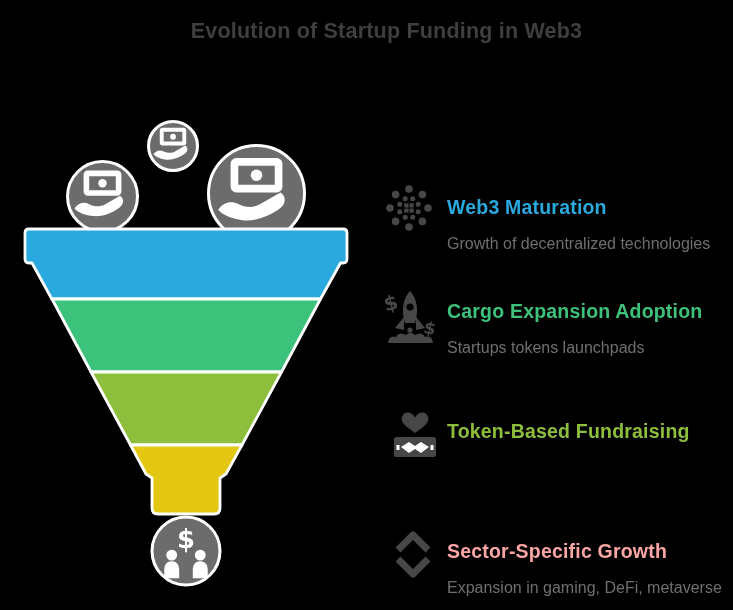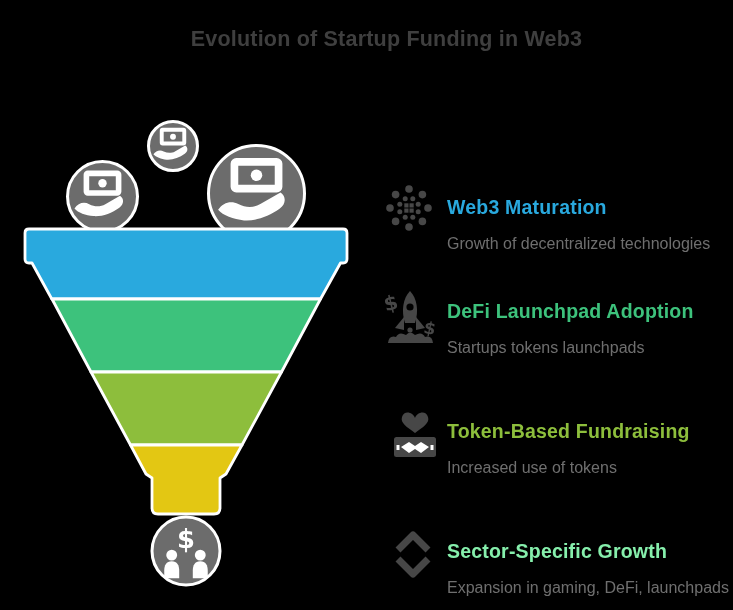--- a/index.html
+++ b/index.html
@@ -5,36 +5,35 @@
   html,body { margin:0; padding:0; background:#000; }
   .stage {
     position:relative; width:733px; height:610px; background:#000;
     overflow:hidden; font-family:"Liberation Sans", sans-serif;
   }
   .title {
     position:absolute; top:19px; left:0; width:733px; box-sizing:border-box;
     padding-left:40px; text-align:center;
     font-size:21.5px; font-weight:bold; letter-spacing:0.2px; color:#3F3F3F;
     white-space:nowrap;
-    margin-top:8px;
   }
   .funnel-svg { position:absolute; left:0; top:90px; }
   .legend-row { position:absolute; left:385px; width:340px; height:110px; }
   .row-1 { top:180px; } .row-2 { top:284px; } .row-3 { top:404px; } .row-4 { top:524px; }
   .legend-icon { position:absolute; top:4px; }
   .li-1 { left:0; } .li-2 { left:-2px; } .li-3 { left:8px; } .li-4 { left:8px; }
   .legend-heading {
     position:absolute; left:62px; top:16px; font-size:19.5px; font-weight:bold;
     white-space:nowrap; letter-spacing:0.2px;
   }
   .legend-sub {
     position:absolute; left:62px; top:55px; font-size:16px; color:#6F6F6F;
     white-space:nowrap;
   }
-  .c0 { color:#29A9DE; } .c1 { color:#3DC27C; } .c2 { color:#8DBE3C; } .c3 { color:#86efac; }
+  .c0 { color:#29A9DE; } .c1 { color:#3DC27C; } .c2 { color:#8DBE3C; } .c3 { color:#fca5a5; }
 </style>
 </head>
 <body>
 
 <div class="stage">
 
   <div class="title">Evolution of Startup Funding in Web3</div>
 
   <svg class="funnel-svg" width="380" height="520" viewBox="0 90 380 520" xmlns="http://www.w3.org/2000/svg">
 
@@ -117,42 +116,41 @@
         <text x="1" y="22" font-size="20" font-weight="bold" font-family="DejaVu Sans, sans-serif" transform="rotate(-14 8 16)">$</text>
         <text x="41" y="46" font-size="17" font-weight="bold" font-family="DejaVu Sans, sans-serif" transform="rotate(12 46 40)">$</text>
         <path d="M27,3 C34,10 36,23 32,35 L22,35 C18,23 20,10 27,3 Z"></path>
         <circle cx="27" cy="19" r="3.6" fill="#000"></circle>
         <path d="M21,29 L12,40 L21,42 Z"></path>
         <path d="M33,29 L42,40 L33,42 Z"></path>
         <circle cx="27" cy="42" r="2.6"></circle>
         <path d="M5,55 Q6,47 13,49 Q16,43 23,47 Q27,42 32,47 Q39,43 42,49 Q49,47 50,55 Z"></path>
       </g>
     </svg>
-    <div class="legend-heading c1">DeFi Launchpad Adoption</div>
+    <div class="legend-heading c1">Cargo Expansion Adoption</div>
     <div class="legend-sub">Startups tokens launchpads</div>
   </div>
 
   <div class="legend-row row-3">
     <svg class="legend-icon li-3" width="44" height="52" viewBox="0 0 44 52">
       <g fill="#474747">
         <path d="M22,10 C20,4 11,2 9,9 C7,15 14,19 22,25 C30,19 37,15 35,9 C33,2 24,4 22,10 Z"></path>
         <rect x="1" y="29" width="42" height="20" rx="2.5"></rect>
       </g>
       <path d="M8,39 L16,34 L22,38 L28,34 L36,39 L28,45 L22,41 L16,45 Z" fill="#fff"></path>
       <rect x="3.5" y="37" width="3" height="5" fill="#fff"></rect>
       <rect x="37.5" y="37" width="3" height="5" fill="#fff"></rect>
     </svg>
     <div class="legend-heading c2">Token-Based Fundraising</div>
-    <div class="legend-sub">Increased use of tokens</div>
   </div>
 
   <div class="legend-row row-4">
     <svg class="legend-icon li-4" width="40" height="52" viewBox="0 0 40 52">
       <g fill="none" stroke="#474747" stroke-width="7" stroke-linejoin="round">
         <path d="M5,22 L20,7 L35,22"></path>
         <path d="M5,31 L20,46 L35,31"></path>
       </g>
     </svg>
     <div class="legend-heading c3">Sector-Specific Growth</div>
-    <div class="legend-sub">Expansion in gaming, DeFi, launchpads</div>
+    <div class="legend-sub">Expansion in gaming, DeFi, metaverse</div>
   </div>
 
 </div>
 
 </body></html>

